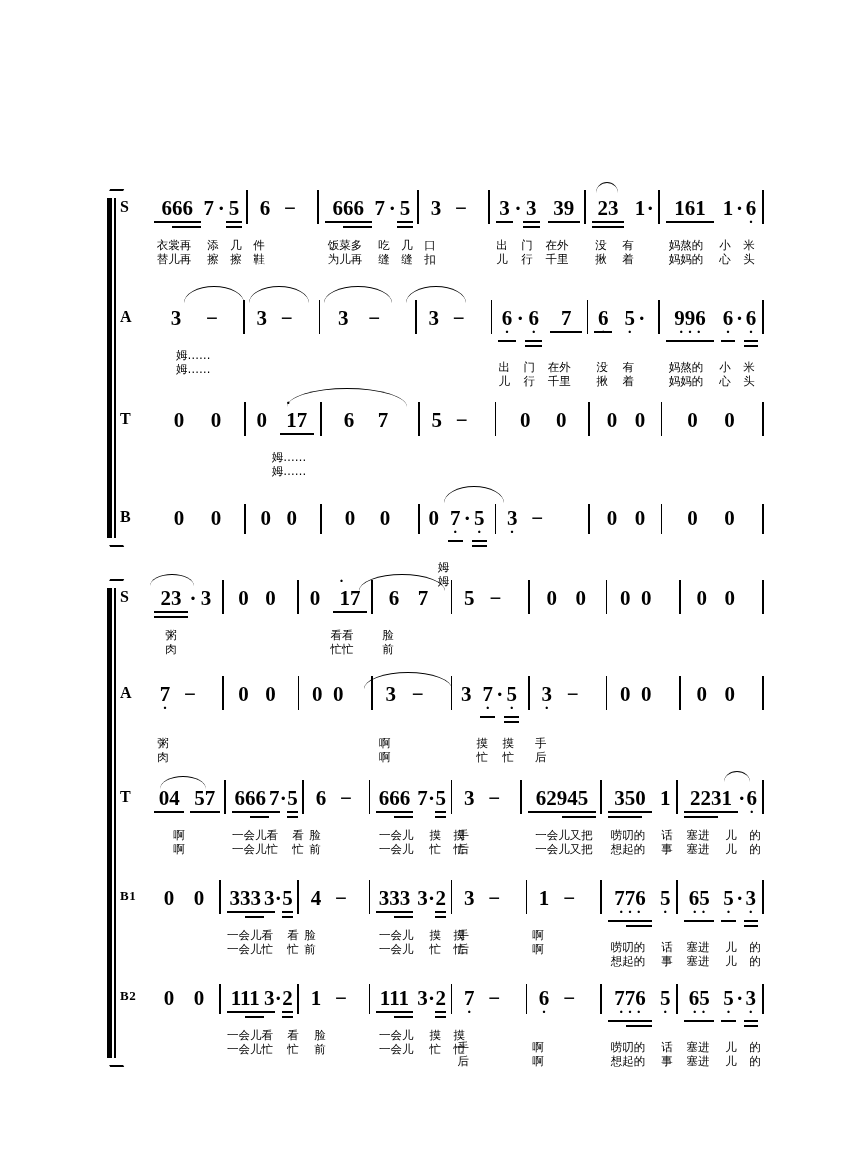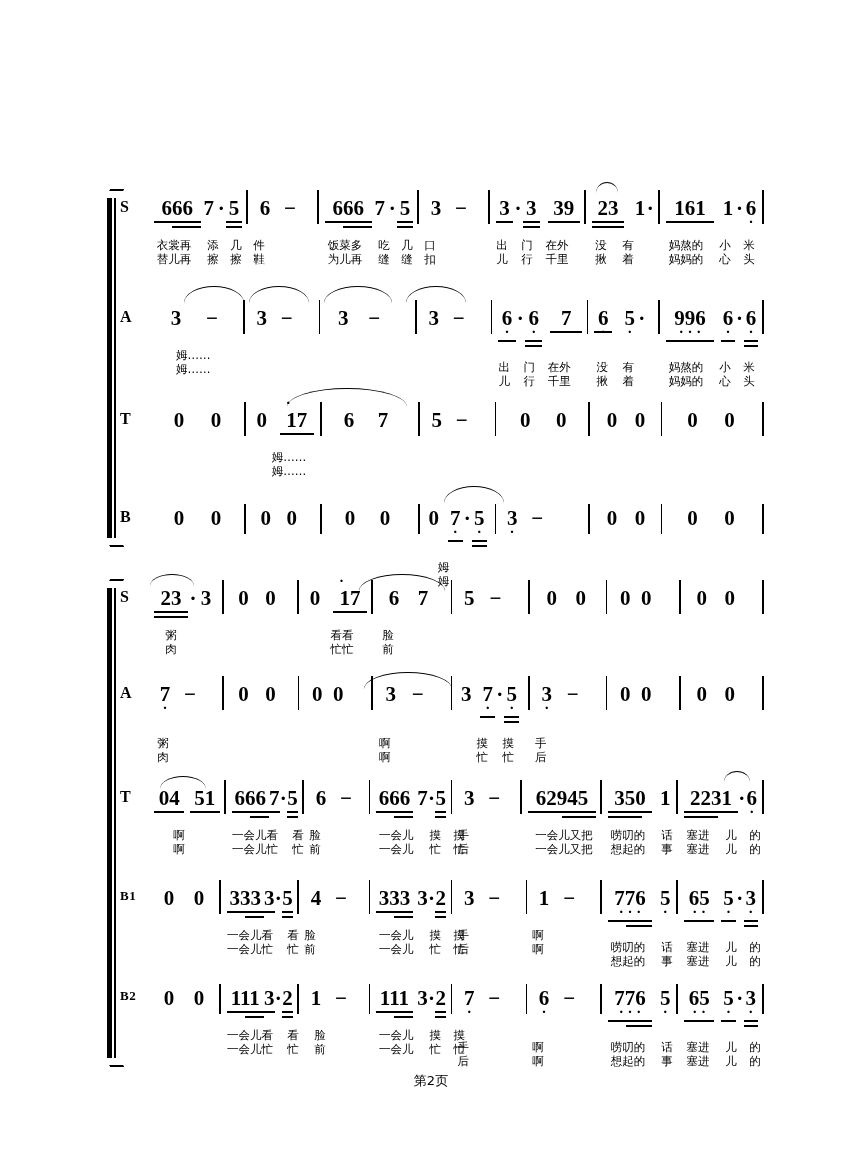--- a/index.html
+++ b/index.html
@@ -606,21 +606,21 @@
       </div>
     </div>
 
     <div class="staff" style="top:200px;">
       <div class="voice-label">T</div>
       <div class="measures">
 
         <div class="measure" style="width:78px;">
           <div class="cell" style="width:34px;"><span class="num">04</span><div class="beam1"></div></div>
           <div class="cell" style="width:6px;"></div>
-          <div class="cell" style="width:34px;"><span class="num">51</span><div class="beam1"></div></div>
+          <div class="cell" style="width:34px;"><span class="num">57</span><div class="beam1"></div></div>
           <div class="barline" style="height:34px;"></div>
           <div class="lyrics" style="left:16px;">
               <div class="lyr-col" style="width:30px;">
                 <span class="lyr">啊</span>
                 <span class="lyr">啊</span>
               </div>
             </div>
         </div>
 
         <div class="measure" style="width:78px;">
@@ -998,15 +998,14 @@
 
       </div>
     </div>
 
     <div class="slur" style="left:46px;top:-14px;width:44px;height:11px;"></div>
     <div class="slur" style="left:255px;top:-14px;width:86px;height:16px;"></div>
     <div class="slur" style="left:260px;top:84px;width:88px;height:16px;"></div>
     <div class="slur" style="left:56px;top:188px;width:46px;height:12px;"></div>
   </div>
 
-  <div class="footer">第2页</div>
 
 </div>
 
 </body></html>

